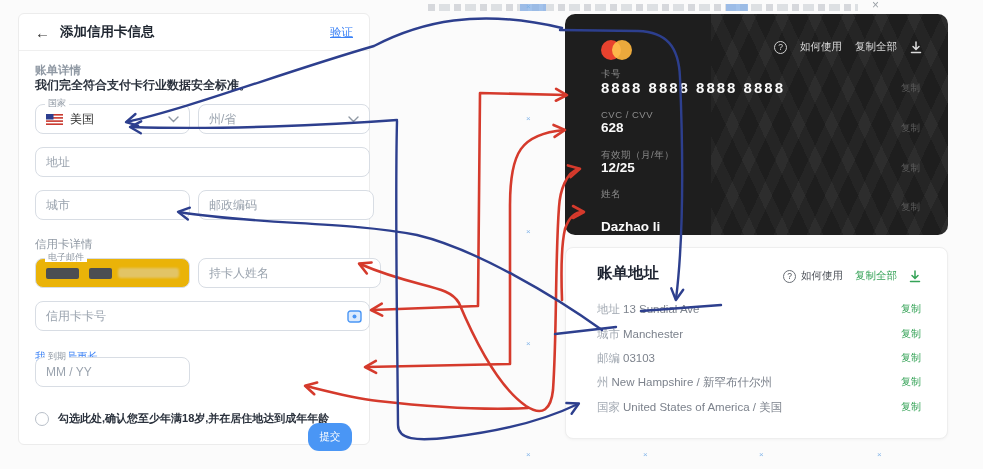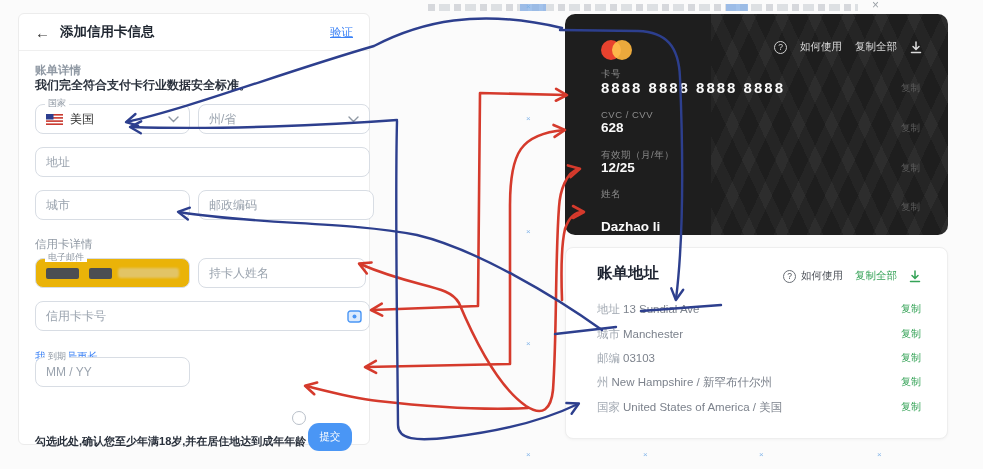--- a/index.html
+++ b/index.html
@@ -24,21 +24,21 @@
   .fld input::placeholder { color:#9aa3ae; }
   .float-label { position:absolute; top:-7px; left:9px; font-size:9px; color:#8f98a3;
     background:#fff; padding:0 3px; line-height:10px; }
   .chev { margin-left:auto; flex:0 0 auto; }
   .fld.disabled { background:#eab308;justify-content:space-between; }
   .redact1,.redact2 { height:11px; background:#4b4e52; border-radius:2px; filter:blur(.4px); }
   .redact1 { width:38px; margin-right:10px; }
   .redact2 { width:27px; }
   .smudge { width:70px; height:10px; background:#d9d9d9; opacity:.45; border-radius:3px; margin-left:6px; filter:blur(1px); }
   .link-small { position:absolute; left:16px; top:336px; font-size:10.5px; color:#3b82f6; cursor:pointer; }
-  .age-row { position:absolute; left:16px; top:397px; display:flex; align-items:flex-end; gap:9px;flex-direction:column; }
+  .age-row { position:absolute; left:16px; top:397px; display:flex; align-items:center; gap:9px; }
   .cbox { width:14px; height:14px; border:1.5px solid #b9c0c9; border-radius:50%; flex:0 0 auto; cursor:pointer; }
   .age-text { font-size:11px; color:#2a313c; font-weight:bold; }
   .submit { position:absolute; right:17px; top:409px; width:44px; height:28px; background:#4a96f5;
     color:#fff; font-size:10.5px; border:none; border-radius:11px; cursor:pointer;
     display:flex; align-items:center; justify-content:center; }
   .scan-ic { position:absolute; right:7px; top:8px; cursor:pointer; }
 
   
   .dark-card { position:absolute; left:565px; top:14px; width:383px; height:221px;
     background:#1e1e1e; border-radius:10px; overflow:hidden; color:#fff; }
@@ -148,21 +148,21 @@
     </div>
 
     <span class="section-label" style="top:223px;">信用卡详情</span>
 
     <div class="fld disabled" style="left:16px; top:244px; width:155px;">
       <span class="float-label">电子邮件</span>
       <span class="redact1"></span>
       <span class="redact2"></span>
       <span class="smudge"></span>
     </div>
-    <div class="fld" style="left:179px; top:244px; width:168px;">
+    <div class="fld" style="left:179px; top:244px; width:183px;">
       <input placeholder="持卡人姓名" style="">
     </div>
 
     <div class="fld" style="left:16px; top:287px; width:335px;">
       <input placeholder="信用卡卡号" style="">
       <svg class="scan-ic" width="15" height="13" viewBox="0 0 15 13">
         <rect x="1" y="1" width="13" height="11" rx="2.5" fill="#dcebfd" stroke="#4a96f5" stroke-width="1.4"></rect>
         <circle cx="7.5" cy="6.5" r="2" fill="#4a96f5"></circle>
       </svg>
     </div>

